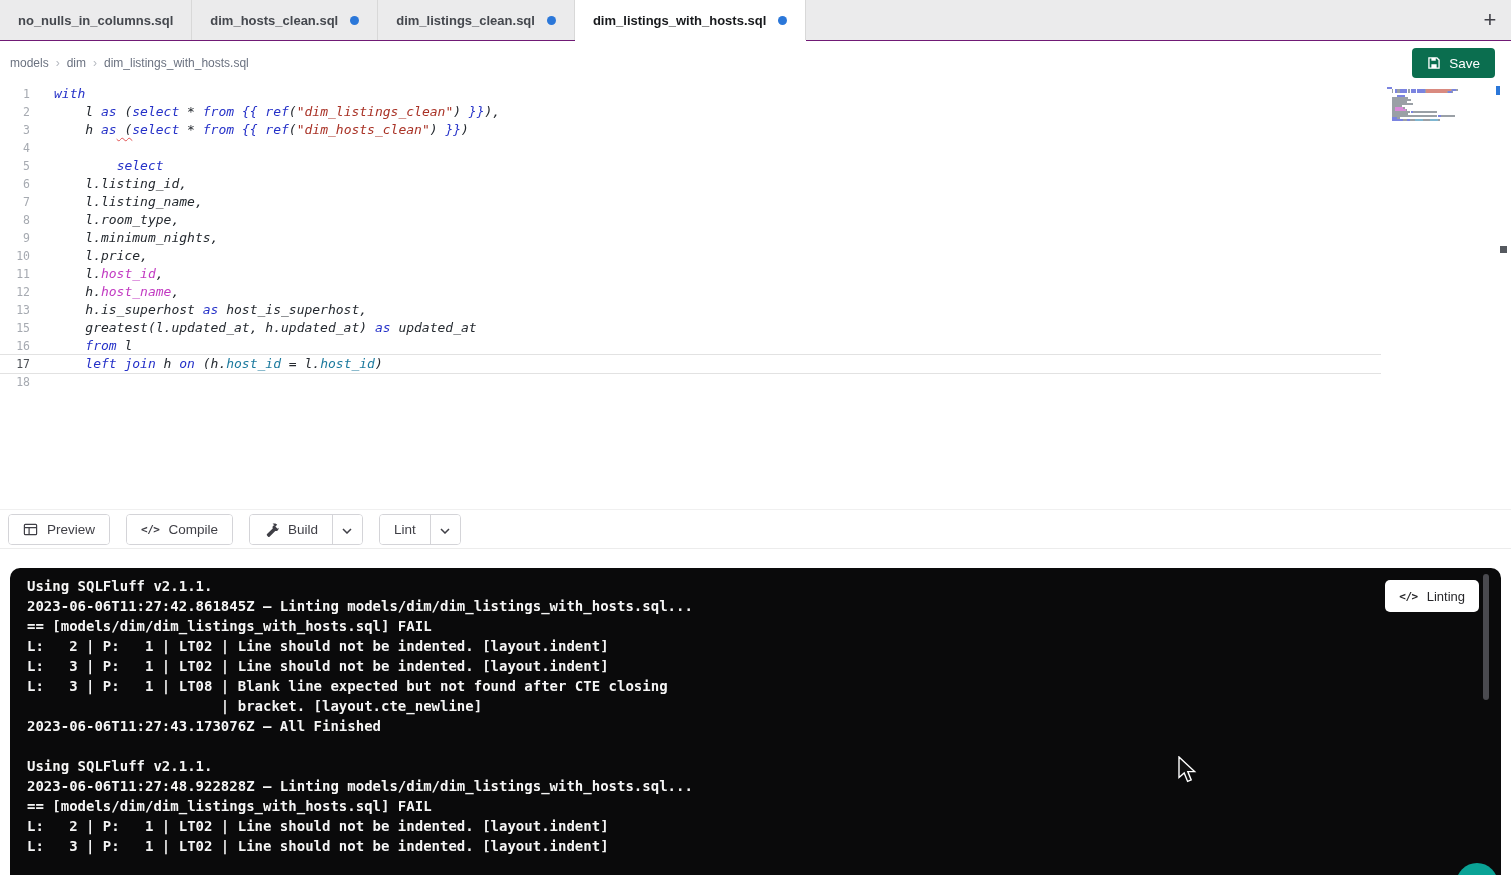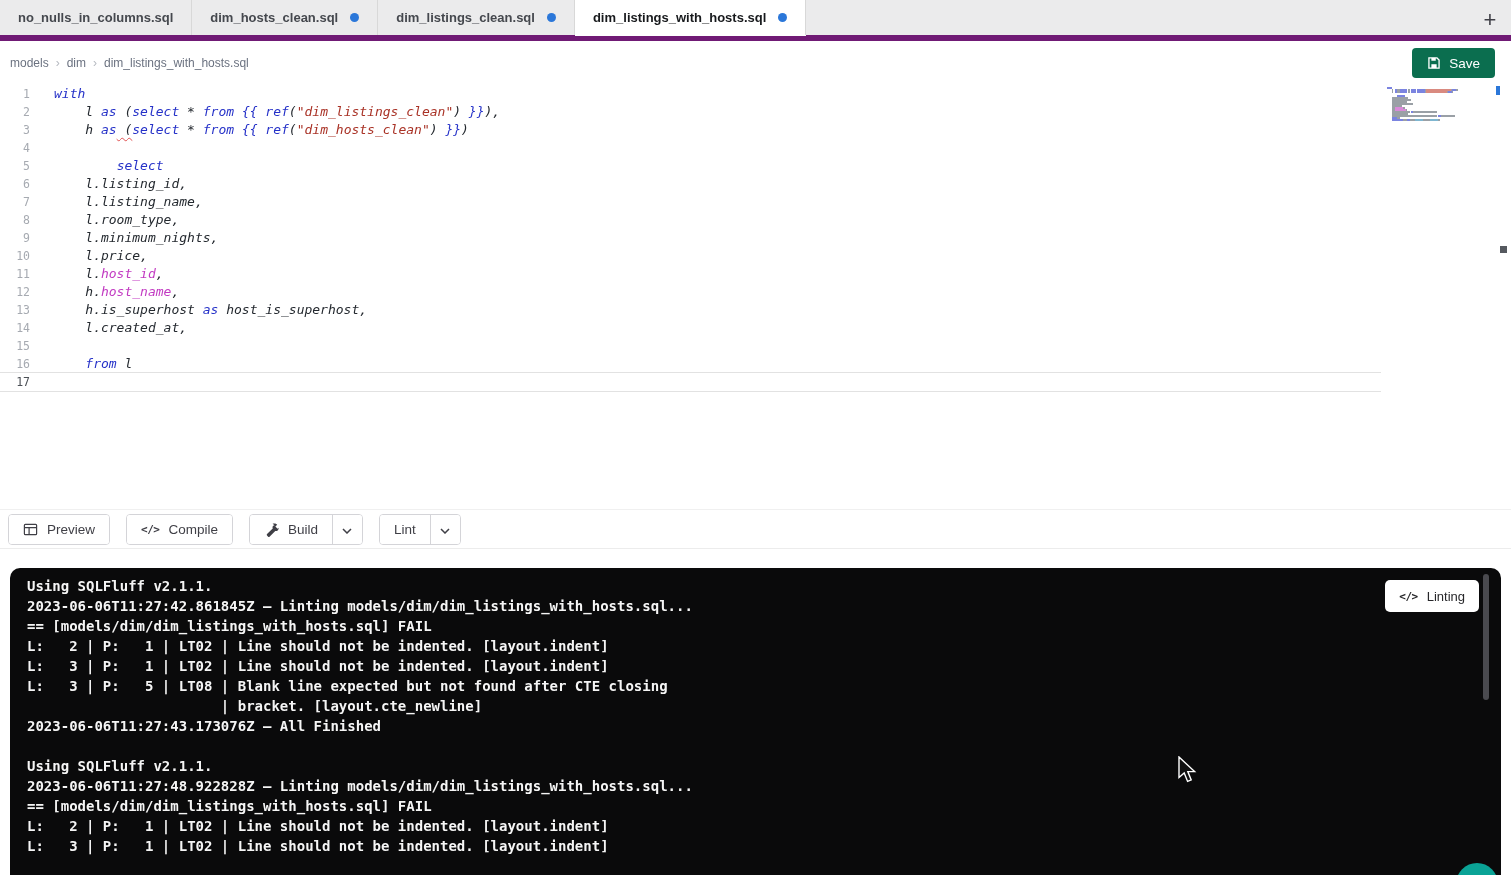--- a/index.html
+++ b/index.html
@@ -2,21 +2,21 @@
 <html><head>
 <meta charset="utf-8">
 <style>
   * { box-sizing: border-box; margin: 0; padding: 0; }
   html,body { width:1511px; height:875px; overflow:hidden; background:#fff;
     font-family:"Liberation Sans", sans-serif; }
   .app { position:relative; width:1511px; height:875px; }
 
   
   .tabbar { position:absolute; top:0; left:0; right:0; height:41px;
-    background:#ebebec; border-bottom:6px solid #701a75; display:flex; align-items:stretch; }
+    background:#ebebec; border-bottom:1px solid #701a75; display:flex; align-items:stretch; }
   #tabs-container { display:flex; align-items:stretch; }
   .tab { display:flex; align-items:center; gap:12px; padding:0 18px;
     border-right:1px solid #d8d8d8; font-size:13px; font-weight:600; color:#45484e;
     background:#ebebec; cursor:pointer; white-space:nowrap; }
   .tab.active { background:#fff; color:#17191c; position:relative; z-index:2; box-shadow:0 1px 0 #fff; }
   .dot { width:9px; height:9px; border-radius:50%; background:#2b77d9; flex:none; }
   .newtab { position:absolute; right:6px; top:5px; width:30px; height:30px; background:none;
     border:none; font-size:22px; font-weight:300; color:#3f3f46; cursor:pointer; line-height:1; }
 
   
@@ -191,32 +191,34 @@
         </div>
         <div class="code-row">
           <span class="ln">12</span>
           <span class="code"><span class="tok-ws">    </span><span class="tok-id">h.</span><span class="tok-mag">host_name</span><span class="tok-id">,</span></span>
         </div>
         <div class="code-row">
           <span class="ln">13</span>
           <span class="code"><span class="tok-ws">    </span><span class="tok-id">h.is_superhost</span><span class="tok-ws"> </span><span class="tok-kw">as</span><span class="tok-id"> host_is_superhost,</span></span>
         </div>
         <div class="code-row">
-          <span class="ln">14</span>
-          <span class="code"><span class="tok-ws">    </span><span class="tok-id">l.created_at,</span></span>
-        </div>
-        <div class="code-row">
           <span class="ln">15</span>
+          <span class="code"><span class="tok-ws">    </span><span class="tok-id">greatest(l.updated_at, h.updated_at)</span><span class="tok-ws"> </span><span class="tok-kw">as</span><span class="tok-id"> updated_at</span></span>
         </div>
         <div class="code-row">
           <span class="ln">16</span>
           <span class="code"><span class="tok-ws">    </span><span class="tok-kw">from</span><span class="tok-id"> l</span></span>
         </div>
         <div class="code-row active">
           <span class="ln">17</span>
+          <span class="code"><span class="tok-ws">    </span><span class="tok-kw">left join</span><span class="tok-id"> h </span><span class="tok-kw">on</span><span class="tok-id"> (h.</span><span class="tok-attr">host_id</span><span class="tok-id"> = l.</span><span class="tok-attr">host_id</span><span class="tok-id">)</span></span>
+        </div>
+        <div class="code-row">
+          <span class="ln">18</span>
+          <span class="code"></span>
         </div>
       </div>
     <div class="minimap" id="minimap">
         <div class="mm-row">
           <span class="mm-seg mm-kw" style="width: 5px;"></span>
         </div>
         <div class="mm-row">
           <span class="mm-seg mm-ws" style="width: 5px;"></span>
           <span class="mm-seg mm-id" style="width: 1.25px;"></span>
           <span class="mm-seg mm-ws" style="width: 1.25px;"></span>
@@ -383,21 +385,21 @@
       </div>
   </div>
 
   <div class="terminal">
     <div id="terminal-lines">
         <div class="t-line">Using SQLFluff v2.1.1.</div>
         <div class="t-line">2023-06-06T11:27:42.861845Z — Linting models/dim/dim_listings_with_hosts.sql...</div>
         <div class="t-line">== [models/dim/dim_listings_with_hosts.sql] FAIL</div>
         <div class="t-line">L:   2 | P:   1 | LT02 | Line should not be indented. [layout.indent]</div>
         <div class="t-line">L:   3 | P:   1 | LT02 | Line should not be indented. [layout.indent]</div>
-        <div class="t-line">L:   3 | P:   5 | LT08 | Blank line expected but not found after CTE closing</div>
+        <div class="t-line">L:   3 | P:   1 | LT08 | Blank line expected but not found after CTE closing</div>
         <div class="t-line">                       | bracket. [layout.cte_newline]</div>
         <div class="t-line">2023-06-06T11:27:43.173076Z — All Finished</div>
         <div class="t-line"></div>
         <div class="t-line">Using SQLFluff v2.1.1.</div>
         <div class="t-line">2023-06-06T11:27:48.922828Z — Linting models/dim/dim_listings_with_hosts.sql...</div>
         <div class="t-line">== [models/dim/dim_listings_with_hosts.sql] FAIL</div>
         <div class="t-line">L:   2 | P:   1 | LT02 | Line should not be indented. [layout.indent]</div>
         <div class="t-line">L:   3 | P:   1 | LT02 | Line should not be indented. [layout.indent]</div>
       </div>
     <button class="config">

